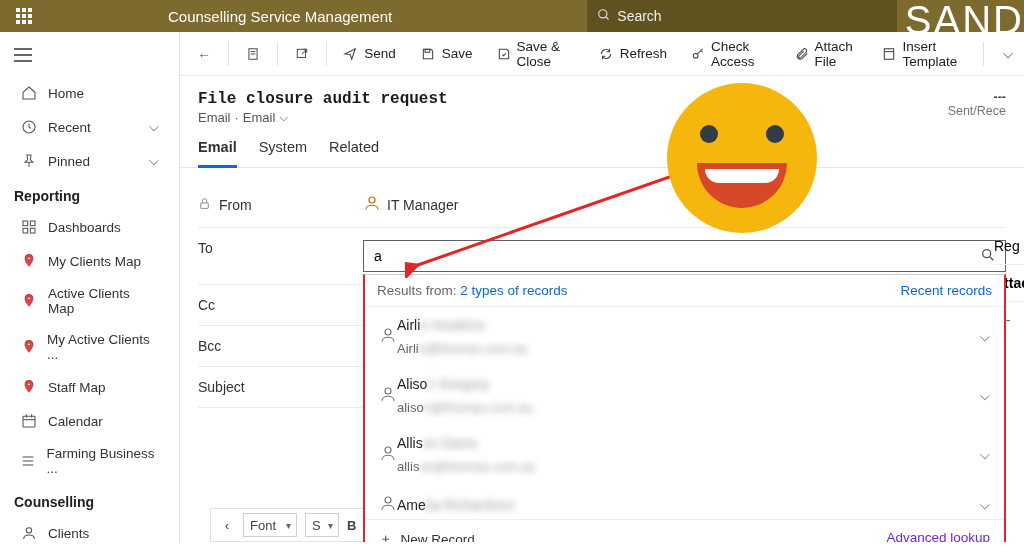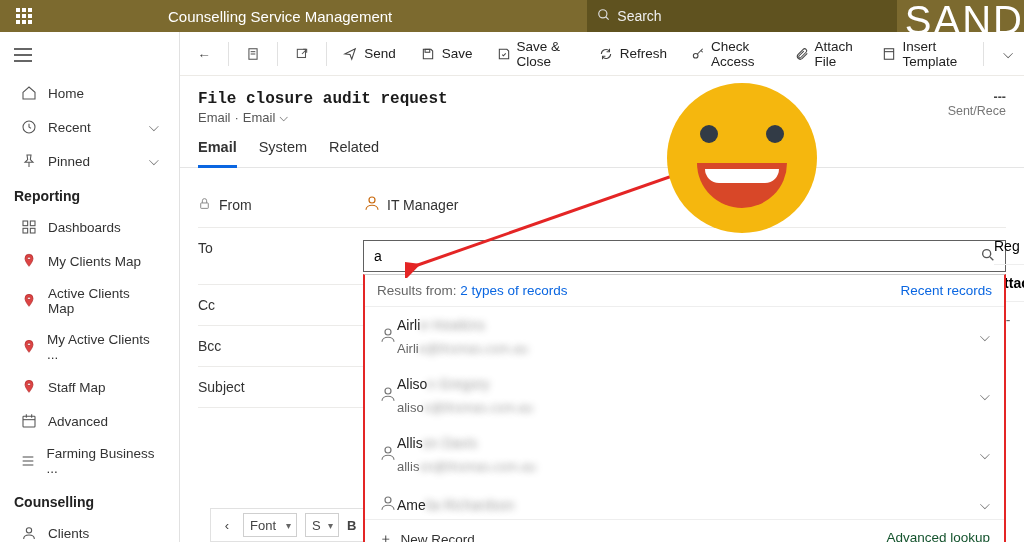--- a/index.html
+++ b/index.html
@@ -59,21 +59,21 @@
   .results-strip { display: flex; justify-content: space-between; padding: 8px 12px; color: #666; border-bottom: 1px solid #eee; }
   .results-strip .link { color: #0a66e1; cursor: pointer; }
   .result-row { display: flex; align-items: center; padding: 10px 14px; position: relative; }
   .result-row .p-icon { color: #777; }
   .result-row .txt .name { font-size: 14px; color: #222; }
   .result-row .txt .email { font-size: 13px; color: #666; margin-top: 8px; }
   .result-row .blur { color: transparent; text-shadow: 0 0 7px #999; }
   .result-row .chev { position: absolute; right: 14px; color: #666; }
   .results-footer { display: flex; justify-content: space-between; padding: 10px 14px; border-top: 1px solid #eee; }
   .results-footer .newrec { display: flex; align-items: center; gap: 8px; color: #333; cursor: pointer; }
-  .results-footer .adv { color: #14532d; cursor: pointer; }
+  .results-footer .adv { color: #6d28d9; cursor: pointer; }
 
   .right-panel { position: absolute; right: -60px; top: 196px; width: 90px; font-size: 14px; }
   .rp-block { padding: 10px 0; border-bottom: 1px solid #eee; }
 
   .editor-toolbar { position: absolute; bottom: 0; left: 30px; right: 18px; height: 34px; border: 1px solid #e1e1e1; background: #fff; display: flex; align-items: center; font-size: 13px; color: #444; gap: 8px; padding: 0 8px; }
   .font-dd { border: 1px solid #cfcfcf; height: 24px; padding: 0 20px 0 6px; position: relative; display: flex; align-items: center; }
   .font-dd .car { position: absolute; right: 5px; font-size: 10px; color: #666; }
 
   
   .smile { position: absolute; left: 667px; top: 83px; width: 150px; height: 150px; background: #f5b70e; border-radius: 50%; z-index: 50; }
@@ -203,21 +203,21 @@
     </div>
     <div class="sb-item">
       <span class="sb-icon">
           <svg width="16" height="16" viewBox="0 0 24 24" fill="none" stroke="#555" stroke-width="1.6">
             <rect x="3" y="5" width="18" height="16" rx="1"></rect>
             <line x1="3" y1="10" x2="21" y2="10"></line>
             <line x1="8" y1="2" x2="8" y2="7"></line>
             <line x1="16" y1="2" x2="16" y2="7"></line>
           </svg>
         </span>
-      <span>Advanced</span>
+      <span>Calendar</span>
     </div>
     <div class="sb-item">
       <span class="sb-icon">
           <svg width="16" height="16" viewBox="0 0 24 24" fill="none" stroke="#555" stroke-width="1.6">
             <line x1="4" y1="6" x2="20" y2="6"></line>
             <line x1="4" y1="12" x2="20" y2="12"></line>
             <line x1="4" y1="18" x2="20" y2="18"></line>
           </svg>
         </span>
       <span>Farming Business ...</span>

